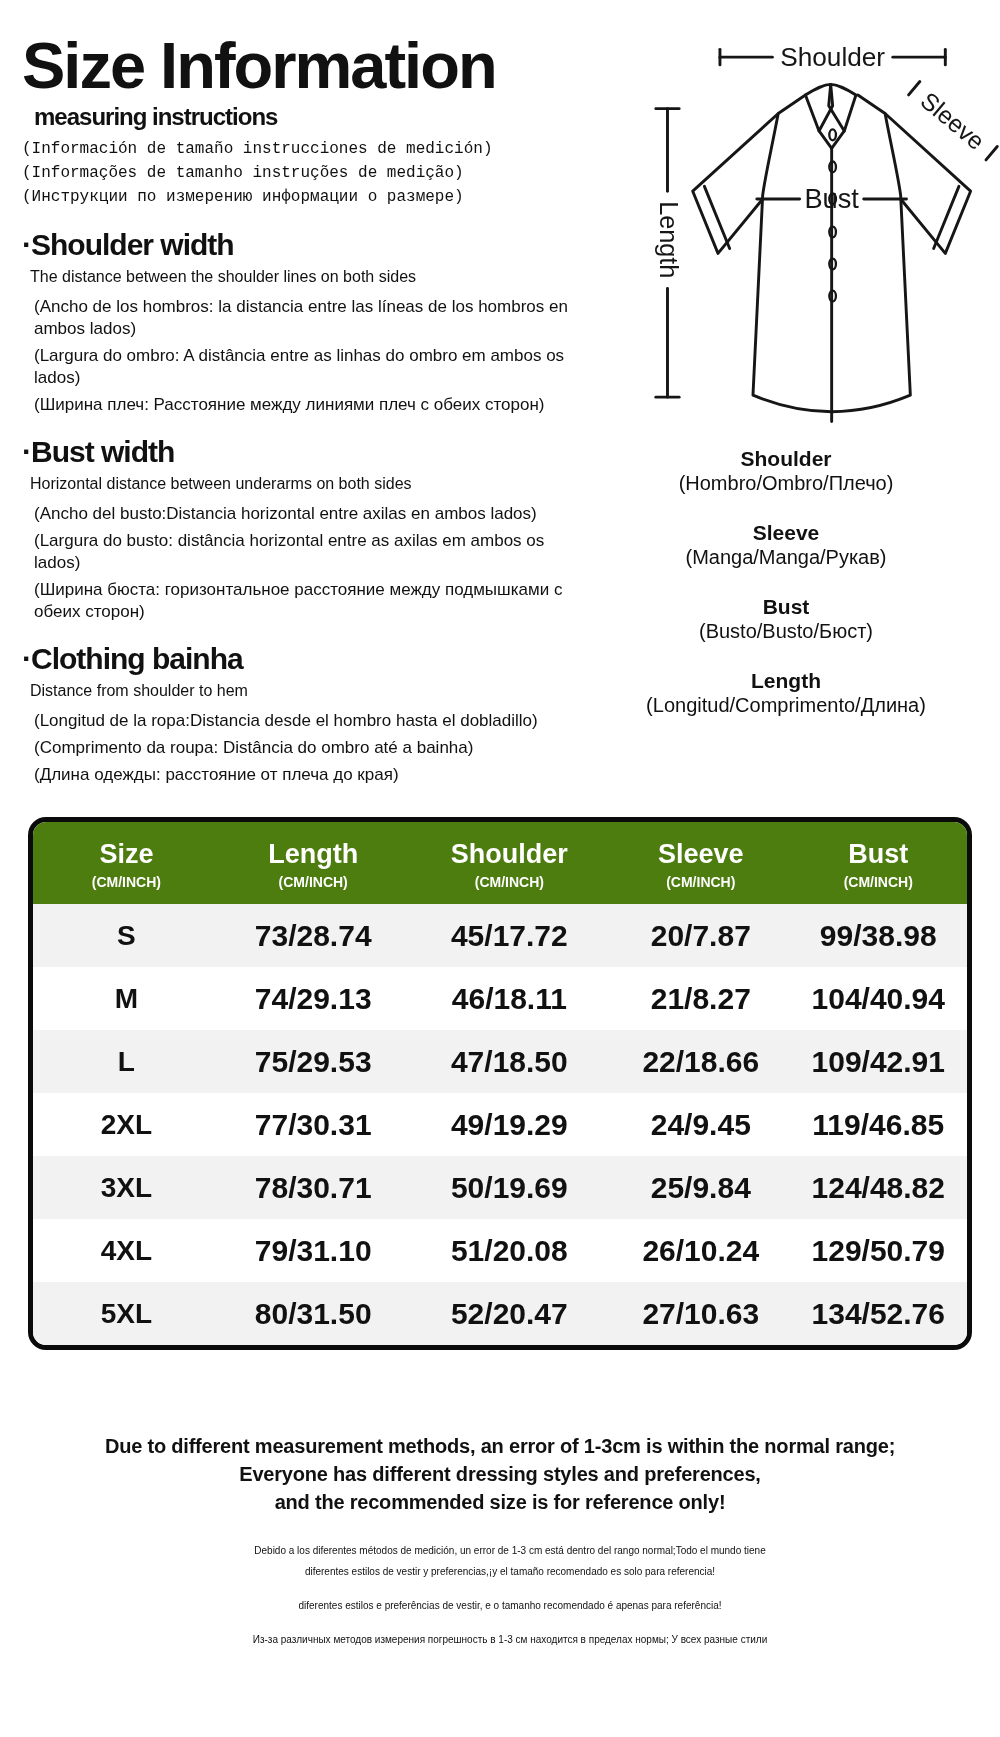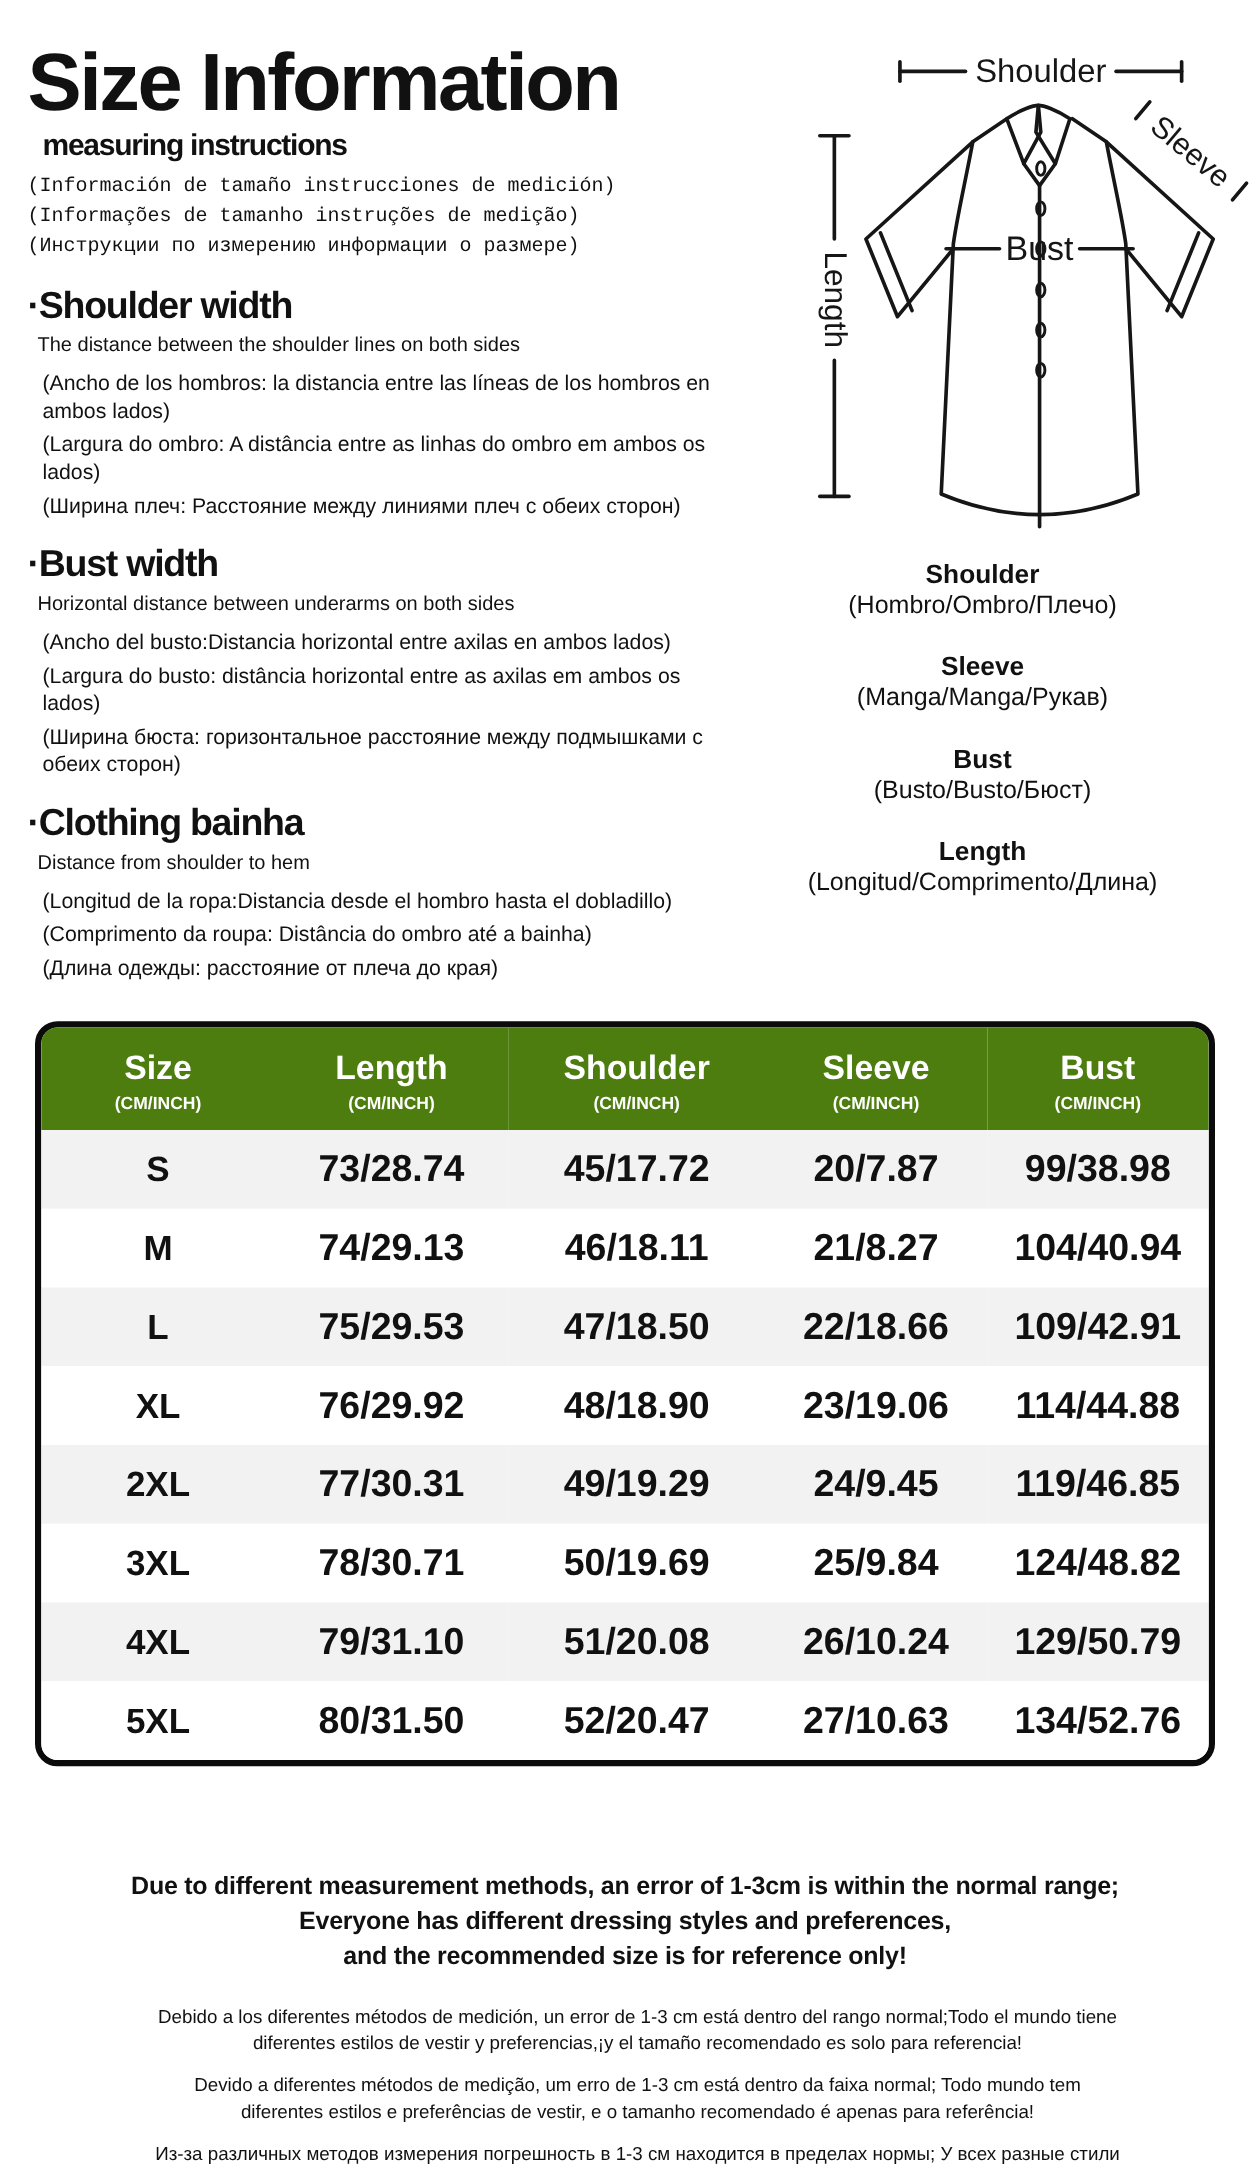--- a/index.html
+++ b/index.html
@@ -40,21 +40,21 @@
   .col-unit{font-size:14px;line-height:16px;margin-top:5px;}
   tbody td{font-size:30px;font-weight:bold;height:63px;padding:0;}
   tbody td.size-cell{font-size:28px;}
   tbody tr:nth-child(odd){background:#f2f2f2;}
   tbody tr:nth-child(even){background:#ffffff;}
 
   .footer{margin-top:82px;text-align:center;}
   .notice div{font-size:20px;font-weight:bold;line-height:28px;letter-spacing:-0.2px;}
   .ftrans{margin-top:24px;}
   .ftrans .fpara{margin-bottom:13px;}
-  .ftrans .fpara div{font-size:15px;line-height:21px;margin-left:20px;}
+  .ftrans .fpara div{font-size:10px;line-height:21px;margin-left:20px;}
 
   svg text{font-family:"Liberation Sans","DejaVu Sans",sans-serif;fill:#161616;}
 </style>
 </head>
 <body>
 
 <div class="page">
 
   <div class="top">
 
@@ -211,27 +211,20 @@
           <td>104/40.94</td>
         </tr>
         <tr>
           <td class="size-cell">L</td>
           <td>75/29.53</td>
           <td>47/18.50</td>
           <td>22/18.66</td>
           <td>109/42.91</td>
         </tr>
         <tr>
-          <td class="size-cell">XL</td>
-          <td>76/29.92</td>
-          <td>48/18.90</td>
-          <td>23/19.06</td>
-          <td>114/44.88</td>
-        </tr>
-        <tr>
           <td class="size-cell">2XL</td>
           <td>77/30.31</td>
           <td>49/19.29</td>
           <td>24/9.45</td>
           <td>119/46.85</td>
         </tr>
         <tr>
           <td class="size-cell">3XL</td>
           <td>78/30.71</td>
           <td>50/19.69</td>
@@ -261,21 +254,20 @@
       <div>Due to different measurement methods, an error of 1-3cm is within the normal range;</div>
       <div>Everyone has different dressing styles and preferences,</div>
       <div>and the recommended size is for reference only!</div>
     </div>
     <div class="ftrans">
       <div class="fpara">
         <div>Debido a los diferentes métodos de medición, un error de 1-3 cm está dentro del rango normal;Todo el mundo tiene</div>
         <div>diferentes estilos de vestir y preferencias,¡y el tamaño recomendado es solo para referencia!</div>
       </div>
       <div class="fpara">
-        <div>Devido a diferentes métodos de medição, um erro de 1-3 cm está dentro da faixa normal; Todo mundo tem</div>
         <div>diferentes estilos e preferências de vestir, e o tamanho recomendado é apenas para referência!</div>
       </div>
       <div class="fpara">
         <div>Из-за различных методов измерения погрешность в 1-3 см находится в пределах нормы; У всех разные стили</div>
 
       </div>
     </div>
   </div>
 
 </div>

